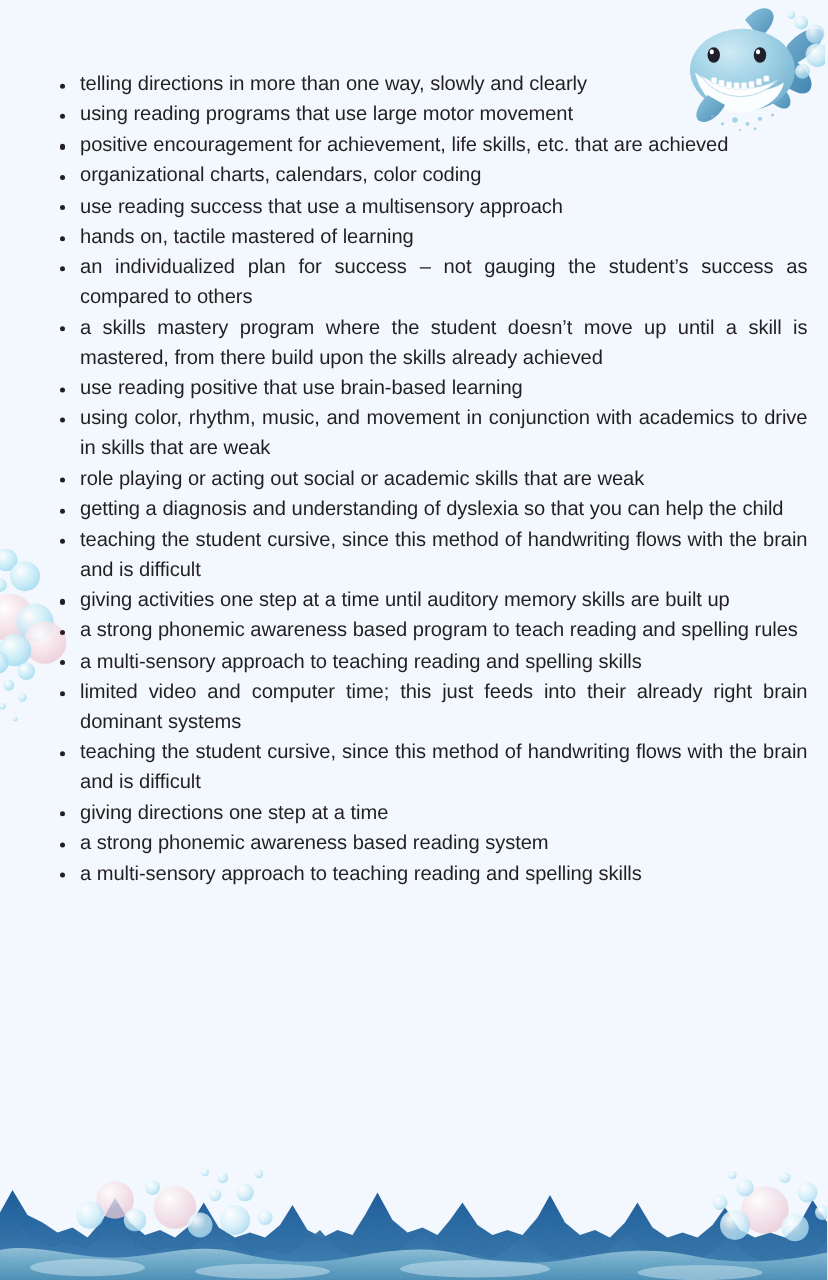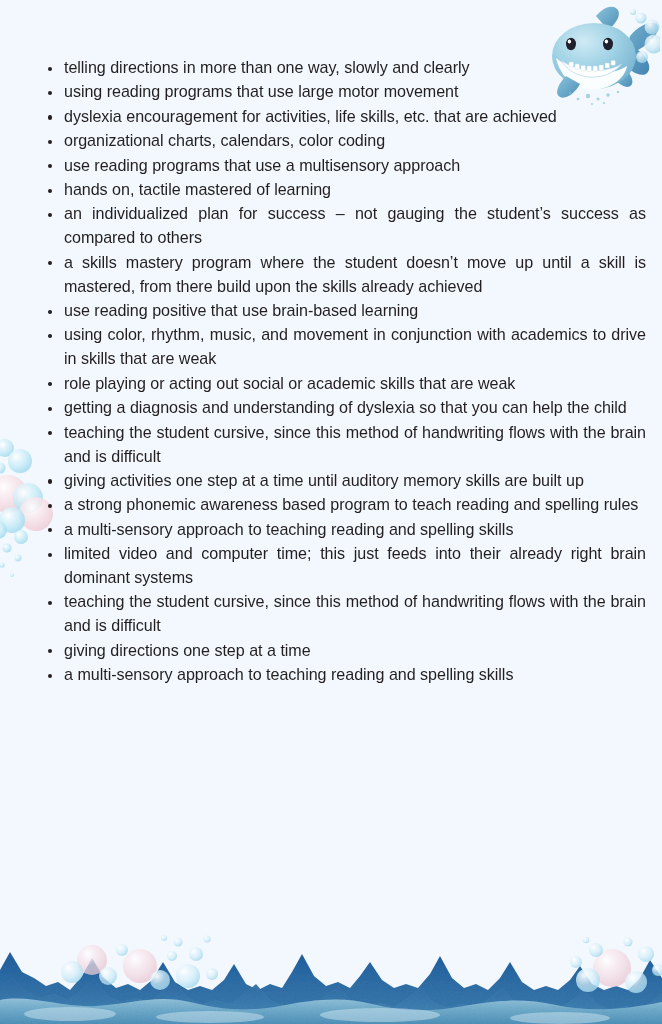--- a/index.html
+++ b/index.html
@@ -219,27 +219,27 @@
 
   <div id="content-area">
     <ul class="bullet-list">
       <li>
           <span class="txt">telling directions in more than one way, slowly and clearly</span>
         </li>
       <li>
           <span class="txt">using reading programs that use large motor movement</span>
         </li>
       <li>
-          <span class="txt">dyslexia encouragement for activities, life skills, etc. that are achieved</span>
+          <span class="txt">positive encouragement for achievement, life skills, etc. that are achieved</span>
         </li>
       <li>
           <span class="txt">organizational charts, calendars, color coding</span>
         </li>
       <li>
-          <span class="txt">use reading programs that use a multisensory approach</span>
+          <span class="txt">use reading success that use a multisensory approach</span>
         </li>
       <li>
           <span class="txt">hands on, tactile mastered of learning</span>
         </li>
       <li>
           <span class="txt">an individualized plan for success – not gauging the student’s success as compared to others</span>
         </li>
       <li>
           <span class="txt">a skills mastery program where the student doesn’t move up until a skill is mastered, from there build upon the skills already achieved</span>
         </li>
@@ -268,20 +268,23 @@
           <span class="txt">a multi-sensory approach to teaching reading and spelling skills</span>
         </li>
       <li>
           <span class="txt">limited video and computer time; this just feeds into their already right brain dominant systems</span>
         </li>
       <li>
           <span class="txt">teaching the student cursive, since this method of handwriting flows with the brain and is difficult</span>
         </li>
       <li>
           <span class="txt">giving directions one step at a time</span>
+        </li>
+      <li>
+          <span class="txt">a strong phonemic awareness based reading system</span>
         </li>
       <li>
           <span class="txt">a multi-sensory approach to teaching reading and spelling skills</span>
         </li>
     </ul>
   </div>
 
   <svg class="decor" id="wave-footer" viewBox="0 0 662 92" preserveAspectRatio="none">
     <defs>
       <linearGradient id="waveBack" x1="0" y1="0" x2="0" y2="1">

